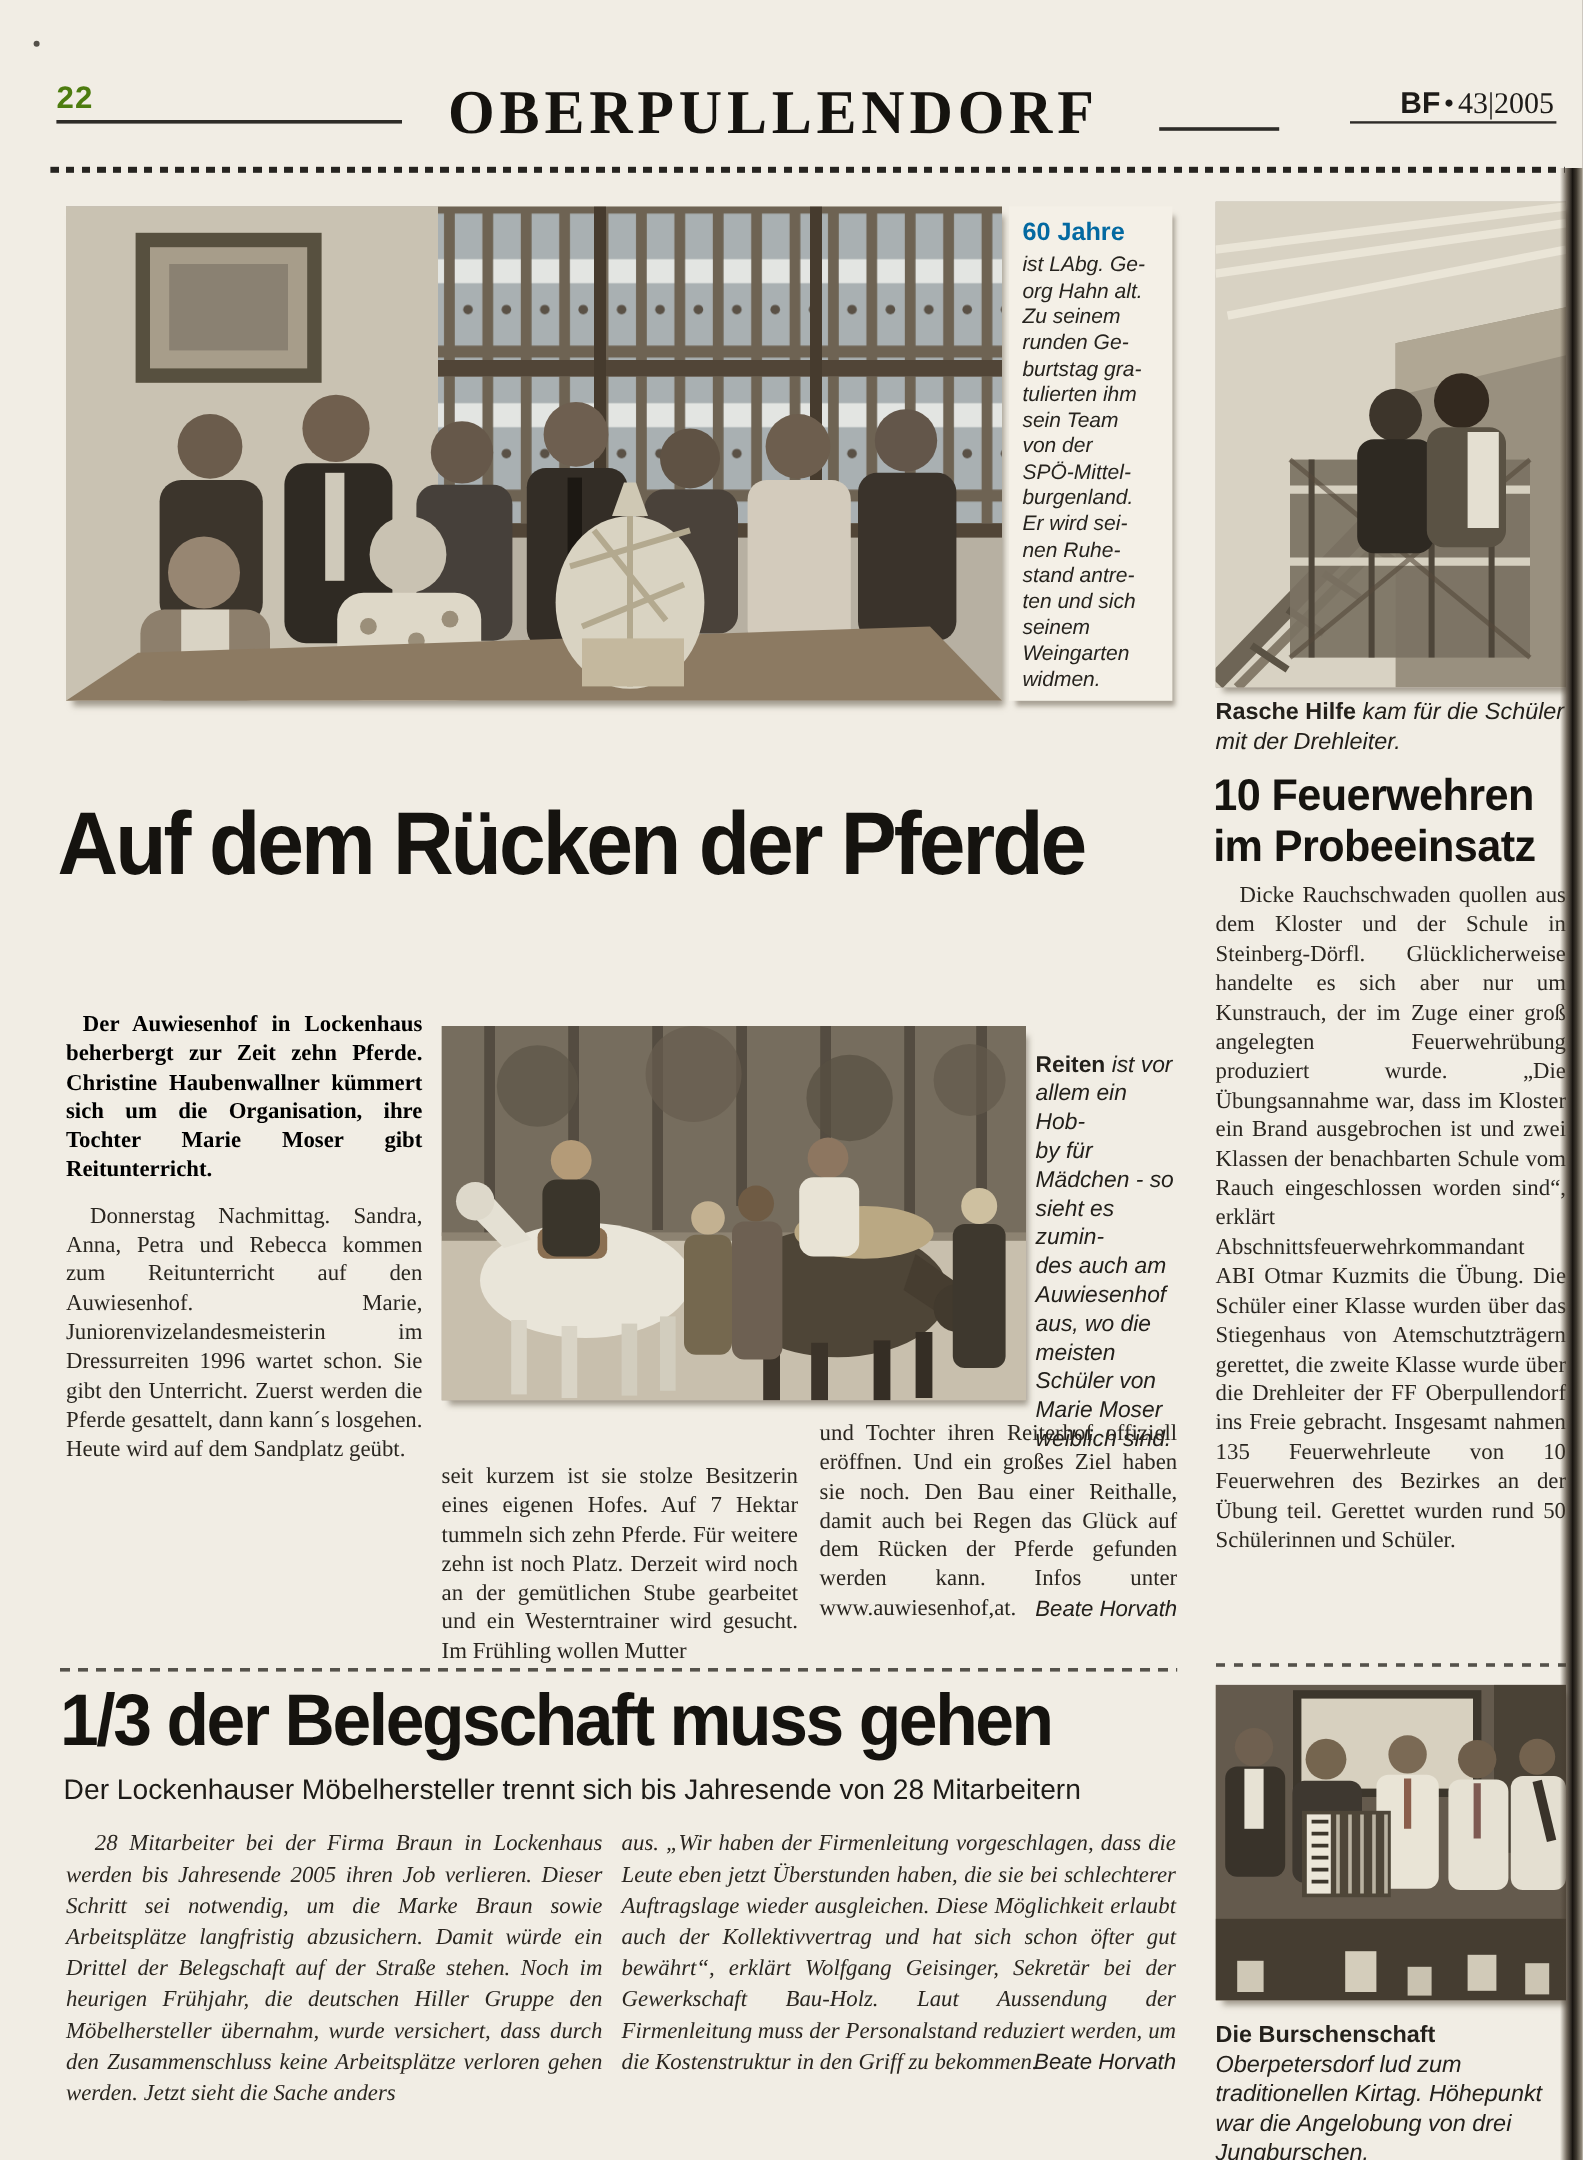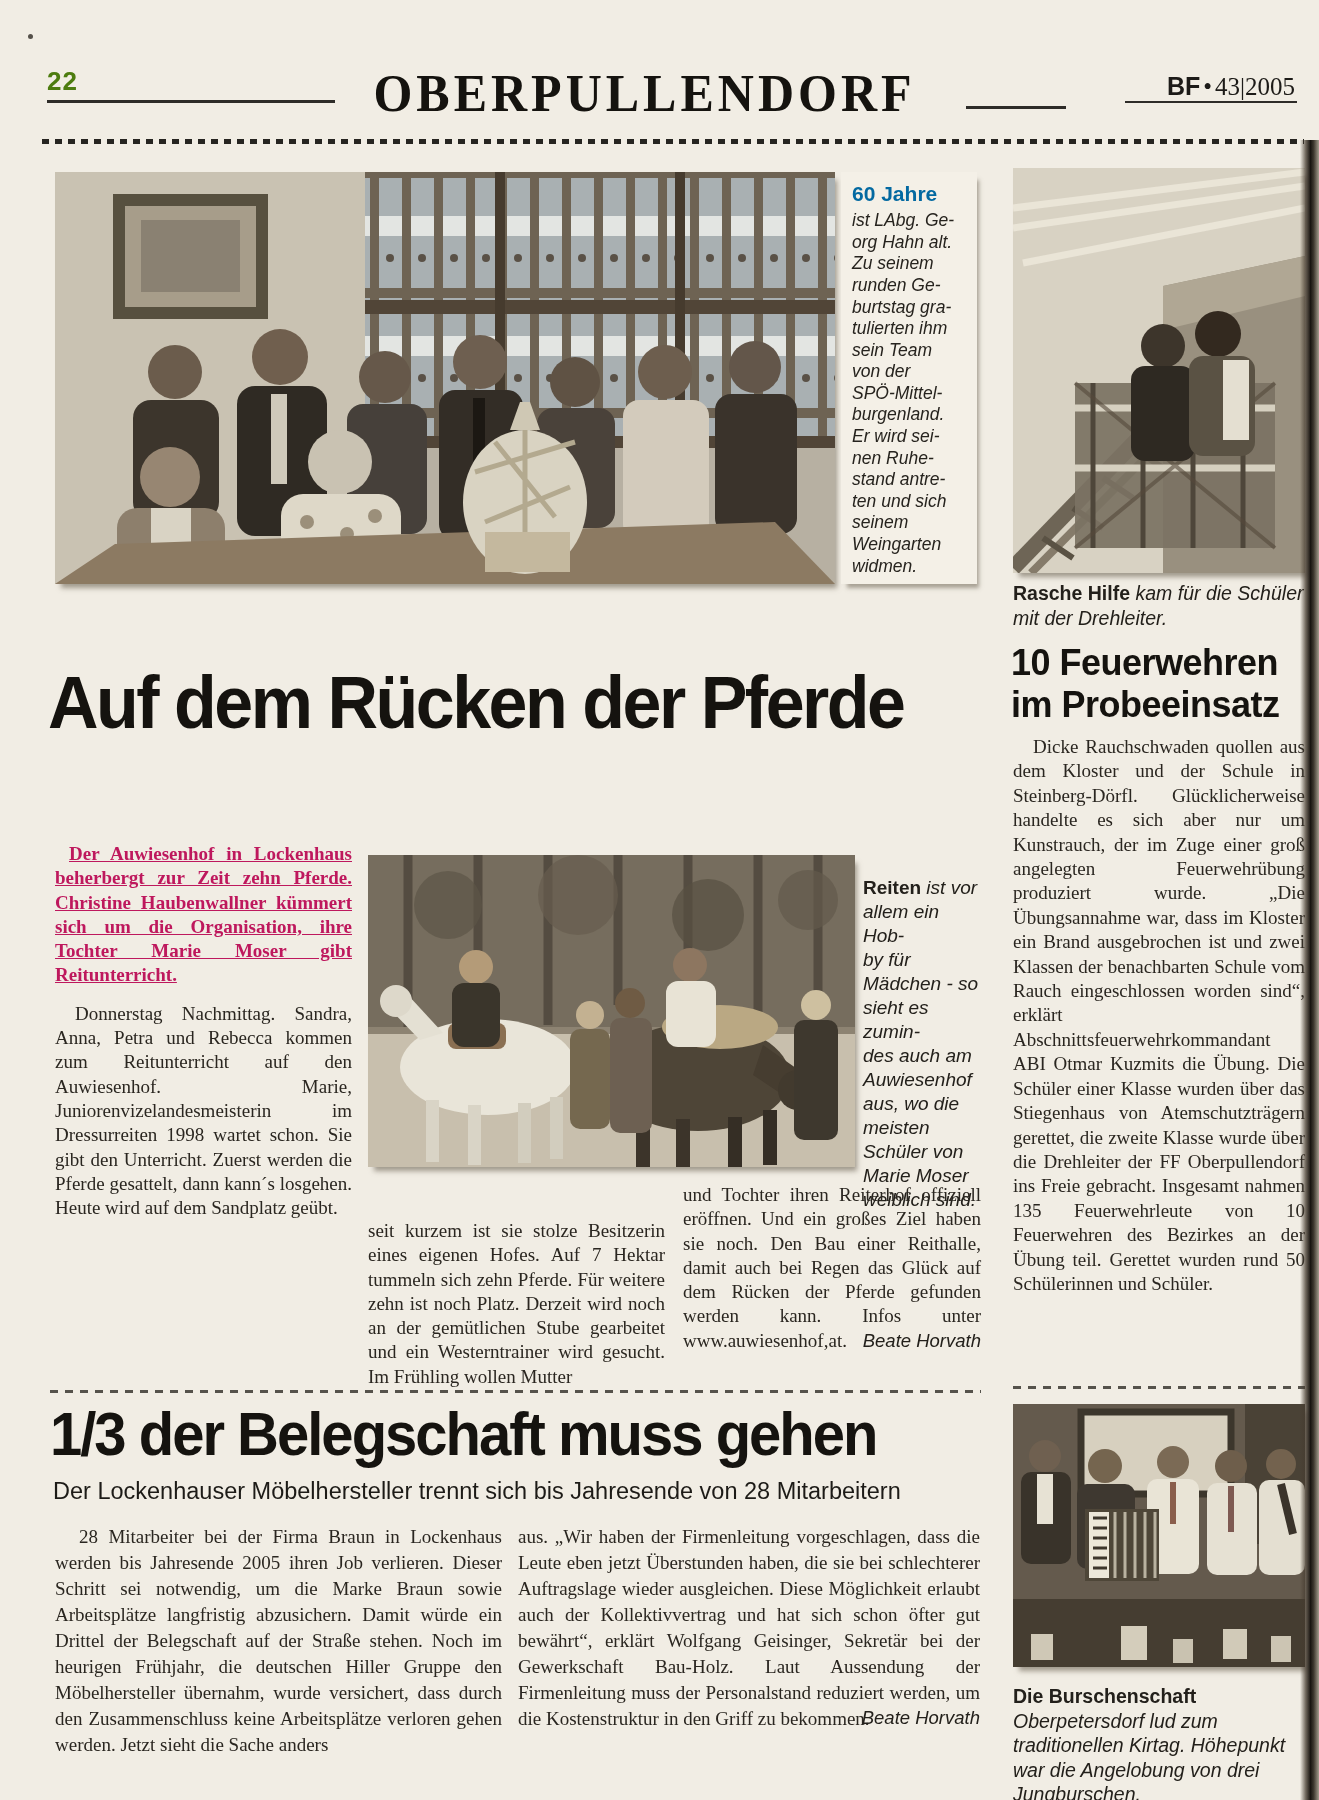--- a/index.html
+++ b/index.html
@@ -55,24 +55,24 @@
   }
   .headline-m{
     position:absolute;font:bold 36px/41px "Liberation Sans",sans-serif;
     letter-spacing:-0.5px;color:#15130f;white-space:pre-line;transform:scaleY(1.03);transform-origin:left top;
   }
   .subhead{position:absolute;font:30px/1.1 "Liberation Sans",sans-serif;color:#1d1b17;white-space:nowrap;}
   .subhead-s{position:absolute;font:23.5px/1.1 "Liberation Sans",sans-serif;color:#1d1b17;white-space:nowrap;}
   .col{position:absolute;font:19px/24.3px "Liberation Serif",serif;text-align:justify;color:#2a2620;hyphens:auto;}
   .col p{margin:0;text-indent:20px;}
   .col p.noindent{text-indent:0;}
-  .col p.lead{font-weight:bold;text-indent:14px;margin-bottom:14px;color:#be185d;text-decoration:underline;}
+  .col p.lead{font-weight:bold;text-indent:14px;margin-bottom:14px;color:#000000;}
   .col-fire{font-size:19px;line-height:24.4px;}
   .col-wide{font-size:19px;line-height:26px;}
-  .col-wide p{text-indent:24px;}
+  .col-wide p{text-indent:24px;font-style:italic;}
   .byline{text-align:right;font:italic 18.5px/24px "Liberation Sans",sans-serif;margin-top:-24px;color:#23201b;}
   
   .scan-edge{
     position:absolute;top:140px;right:0;width:19px;height:1660px;
     background:linear-gradient(90deg,rgba(110,100,85,0) 0%,rgba(70,60,48,.75) 30%,#181410 55%,#3e382f 72%,#a59d8e 100%);
   }
   .speck{position:absolute;background:#55514a;border-radius:50%;}
 </style>
 </head>
 <body>
@@ -210,21 +210,21 @@
 im Probeeinsatz</div>
 
   <div class="col col-fire" style="left:1013px;top:735px;width:292px;">
     <p>Dicke Rauchschwaden quollen aus dem Kloster und der Schule in Steinberg-Dörfl. Glücklicherweise handelte es sich aber nur um Kunstrauch, der im Zuge einer groß angelegten Feuerwehrübung produziert wurde. „Die Übungsannahme war, dass im Kloster ein Brand ausgebrochen ist und zwei Klassen der benachbarten Schule vom Rauch eingeschlossen worden sind“, erklärt Abschnittsfeuerwehrkommandant ABI Otmar Kuzmits die Übung. Die Schüler einer Klasse wurden über das Stiegenhaus von Atemschutzträgern gerettet, die zweite Klasse wurde über die Drehleiter der FF Oberpullendorf ins Freie gebracht. Insgesamt nahmen 135 Feuerwehrleute von 10 Feuerwehren des Bezirkes an der Übung teil. Gerettet wurden rund 50 Schülerinnen und Schüler.</p>
   </div>
 
   <div class="headline-xl" style="left:48px;top:668px;">Auf dem Rücken der Pferde</div>
 
   <div class="col" style="left:55px;top:842px;width:297px;">
     <p class="lead">Der Auwiesenhof in Lockenhaus beherbergt zur Zeit zehn Pferde. Christine Haubenwallner kümmert sich um die Organisation, ihre Tochter Marie Moser gibt Reitunterricht.</p>
-    <p>Donnerstag Nachmittag. Sandra, Anna, Petra und Rebecca kommen zum Reitunterricht auf den Auwiesenhof. Marie, Juniorenvizelandesmeisterin im Dressurreiten 1998 wartet schon. Sie gibt den Unterricht. Zuerst werden die Pferde gesattelt, dann kann´s losgehen. Heute wird auf dem Sandplatz geübt.</p>
+    <p>Donnerstag Nachmittag. Sandra, Anna, Petra und Rebecca kommen zum Reitunterricht auf den Auwiesenhof. Marie, Juniorenvizelandesmeisterin im Dressurreiten 1996 wartet schon. Sie gibt den Unterricht. Zuerst werden die Pferde gesattelt, dann kann´s losgehen. Heute wird auf dem Sandplatz geübt.</p>
   </div>
 
   <div class="photo" style="left:368px;top:855px;width:487px;height:312px;">
     <svg viewBox="0 0 487 312" preserveAspectRatio="none">
       <rect width="487" height="312" fill="#c8bfad"></rect>
       <g>
         <rect x="0" y="0" width="487" height="175" fill="#766d5e"></rect>
         <path d="M40 0 V175 M110 0 V160 M180 0 V170 M250 0 V150 M320 0 V165 M390 0 V172 M450 0 V158" stroke="#4c453a" stroke-width="9" opacity=".8"></path>
         <circle cx="80" cy="50" r="34" fill="#5d5547" opacity=".7"></circle>
           <circle cx="210" cy="40" r="40" fill="#665d4e" opacity=".7"></circle>

